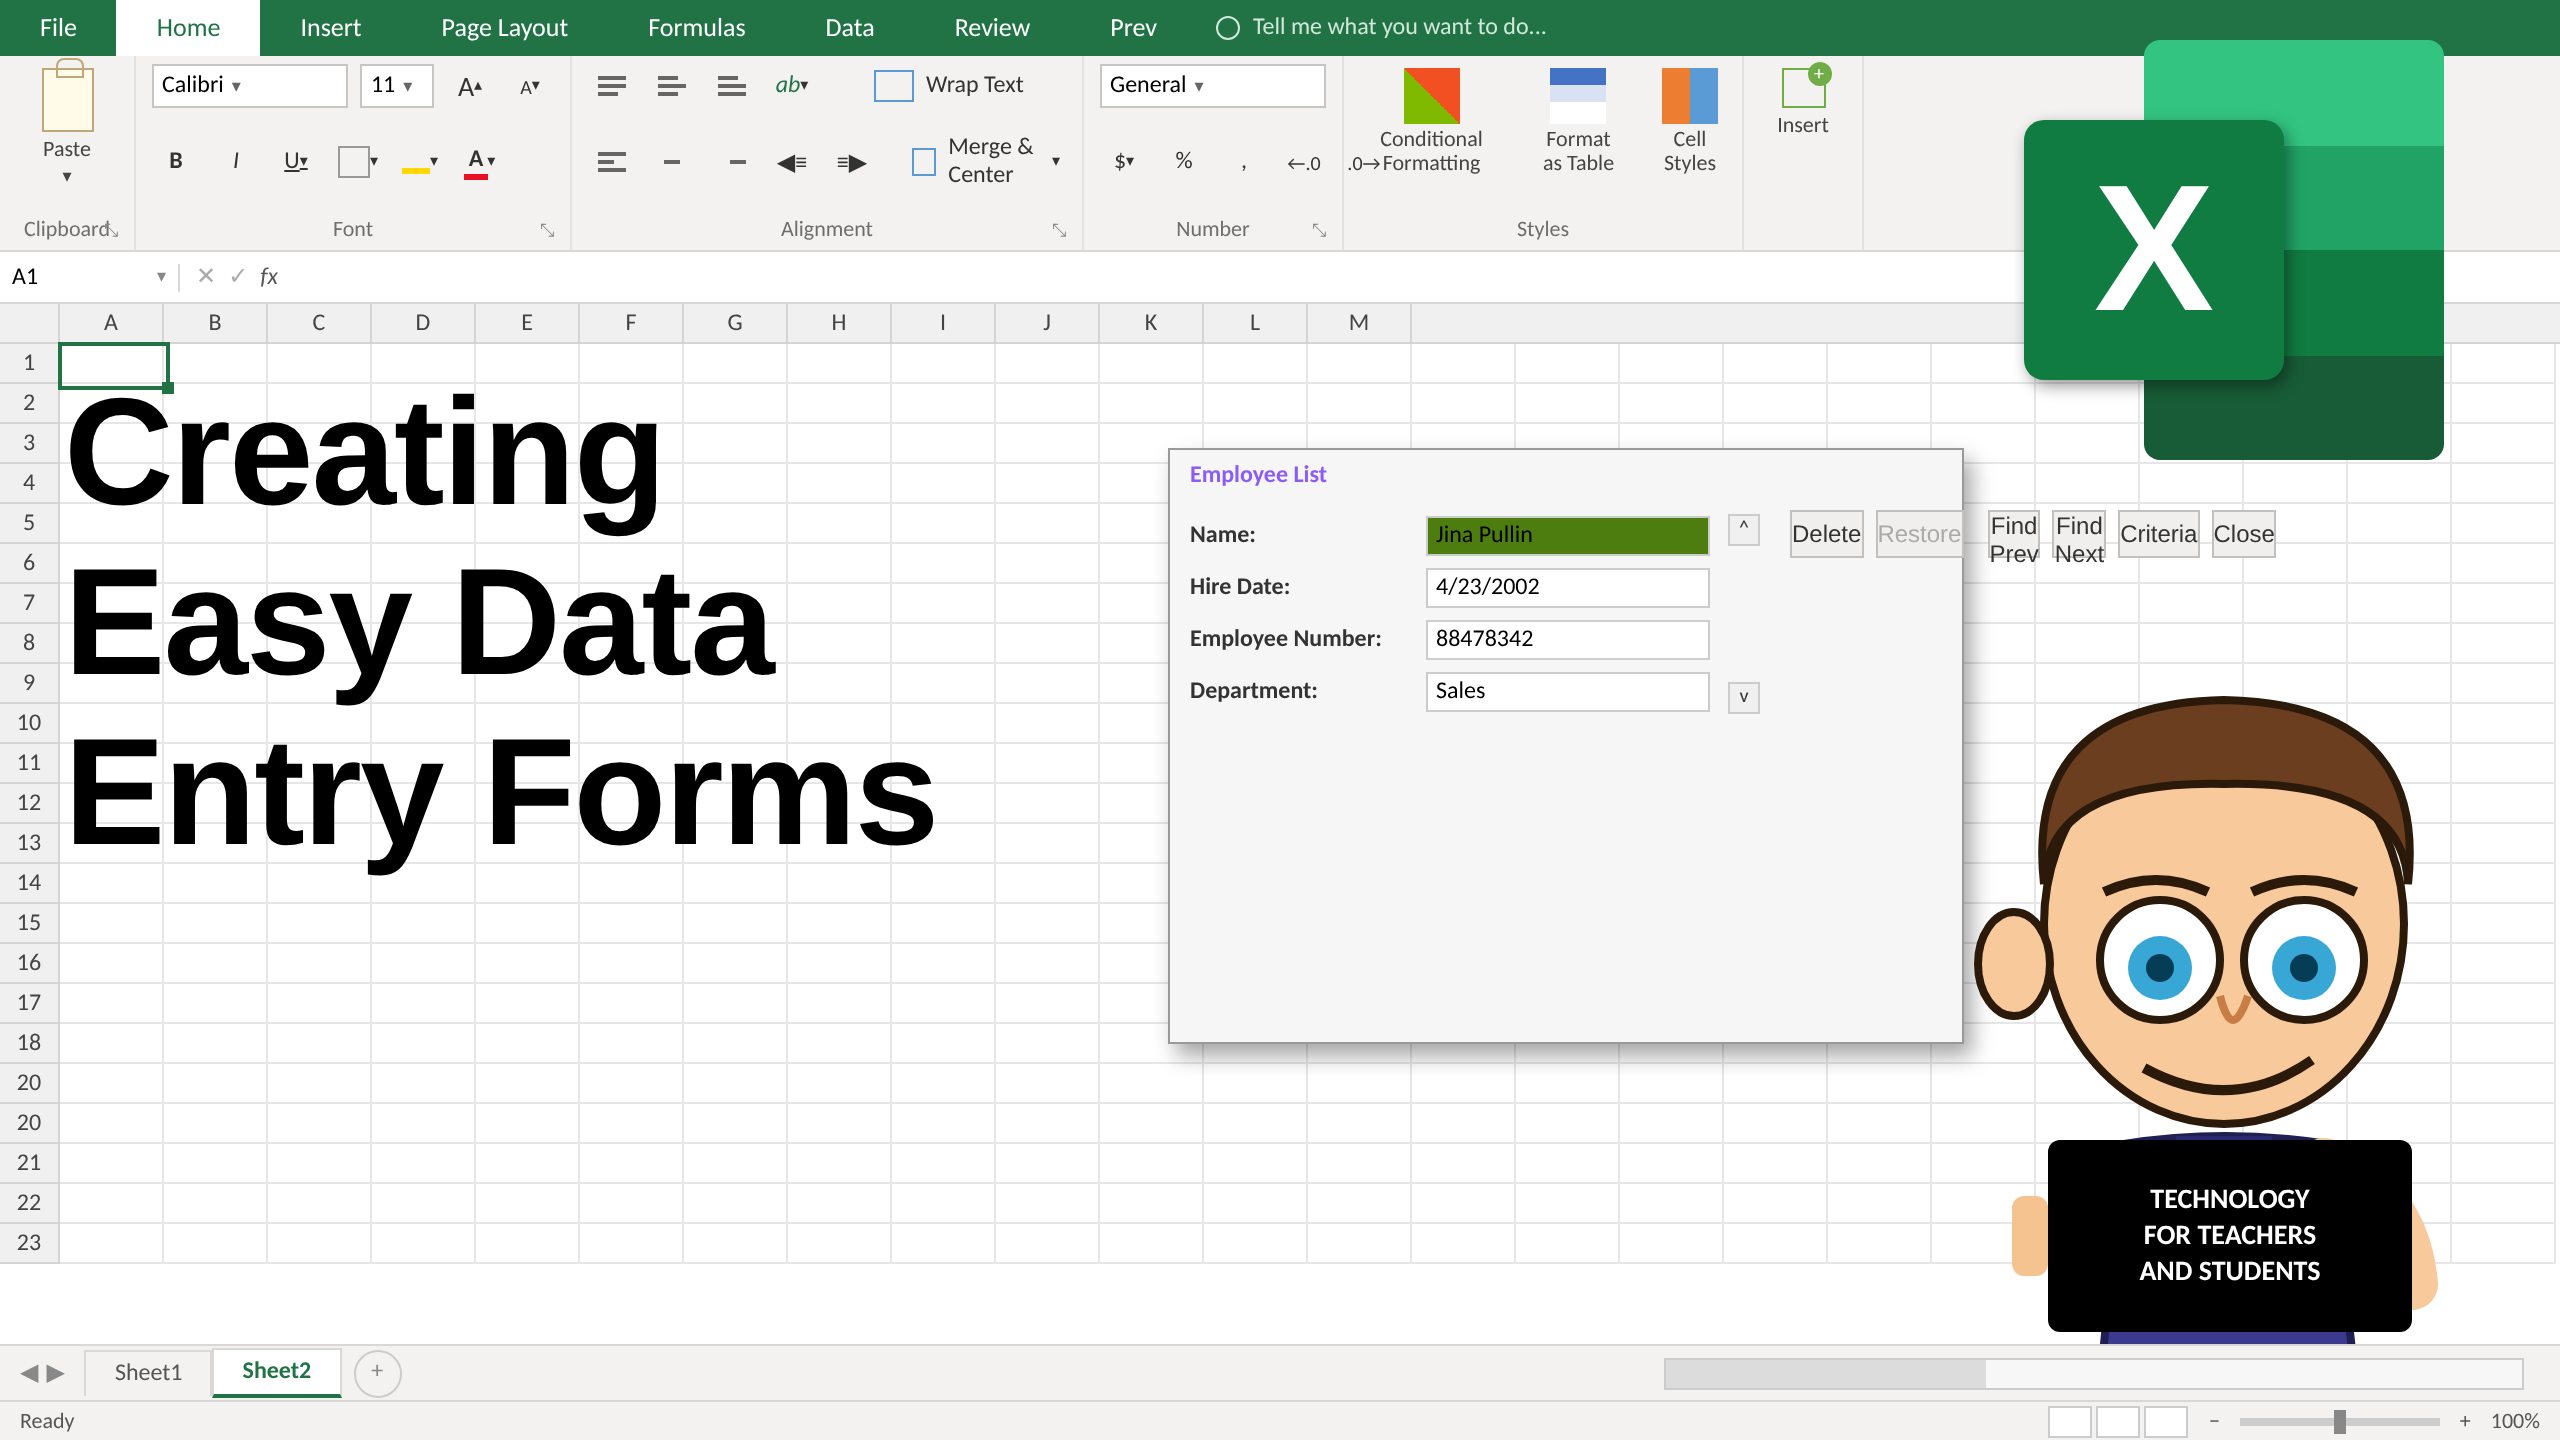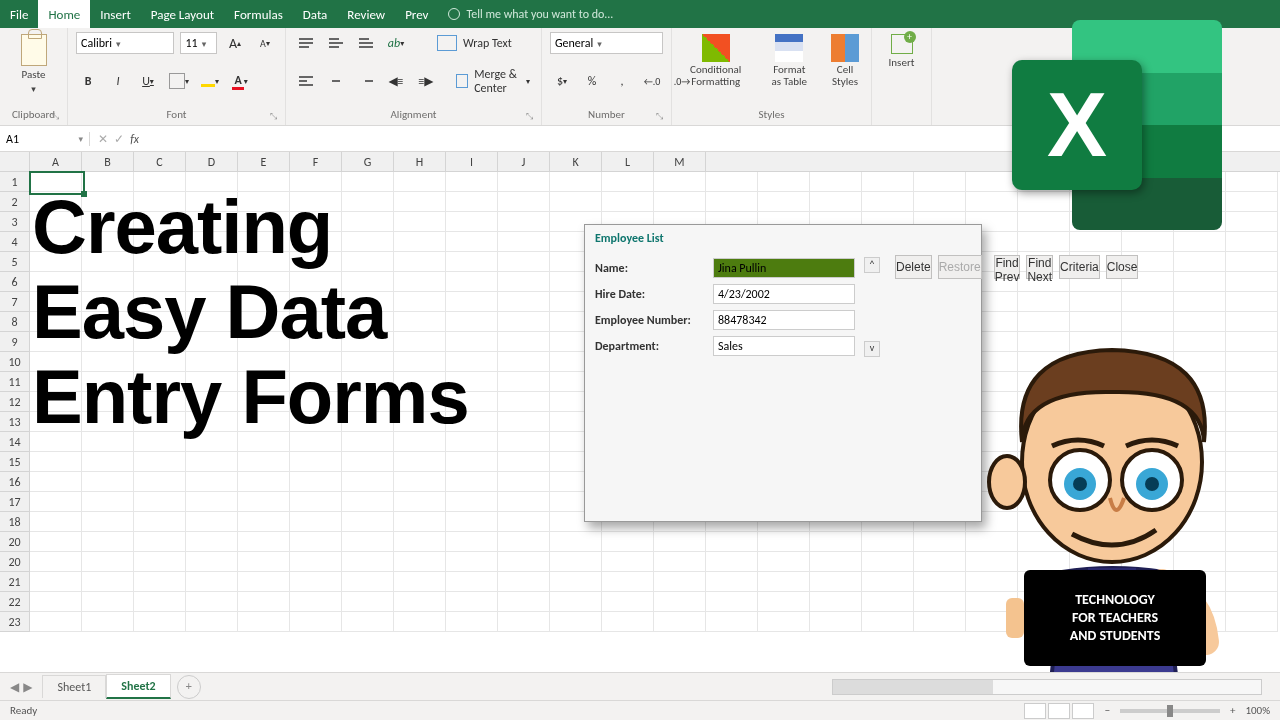--- a/index.html
+++ b/index.html
@@ -1,20 +1,20 @@
 <!DOCTYPE html>
 <html><head>
 <meta charset="utf-8">
 <style>
   * { box-sizing: border-box; margin: 0; padding: 0; }
   body { font-family: "Segoe UI", Calibri, sans-serif; background: #fff; width: 1280px; height: 720px; overflow: hidden; position: relative; }
   
   
   .tabs { background: #217346; height: 28px; display: flex; align-items: stretch; color: #fff; font-size: 13px; }
-  .tab { padding: 0 10px; display: flex; align-items: center; cursor: pointer; }
+  .tab { padding: 0 20px; display: flex; align-items: center; cursor: pointer; }
   .tab.file { background: #217346; }
   .tab.active { background: #fff; color: #217346; font-weight: 500; }
   .tell-me { padding: 0 10px; display: flex; align-items: center; gap:6px; color:#d0e8da; font-size:12px; }
   .bulb { width:12px;height:12px;border:1px solid #d0e8da;border-radius:50%; display:inline-block;}
   
   
   .ribbon { height: 98px; background: #f3f2f1; border-bottom:1px solid #d9d8d7; display:flex; }
   .group { border-right:1px solid #e2e1e0; padding:4px 8px; display:flex; flex-direction:column; justify-content:space-between; position:relative; }
   .group-label { text-align:center; font-size:11px; color:#6f6e6d; }
   .group-row { display:flex; align-items:center; gap:6px; }
@@ -42,21 +42,21 @@
   .cell-row{display:flex;height:20px;}
   .cell{width:52px;border-right:1px solid #e6e6e6;border-bottom:1px solid #e6e6e6;}
   .active-cell{position:absolute;top:0;left:0;width:52px;height:20px;border:2px solid #217346;pointer-events:none;box-sizing:content-box;margin:-1px 0 0 -1px;}
   .fill-handle{position:absolute;bottom:-4px;right:-4px;width:6px;height:6px;background:#217346;}
   
   
   .headline{position:absolute;left:32px;top:184px;font-family:Arial,sans-serif;font-size:76px;font-weight:700;color:#000;line-height:1.12;letter-spacing:-1px;}
   
   
   .dialog{position:absolute;left:584px;top:224px;width:398px;height:298px;background:#f6f6f6;border:1px solid #999;box-shadow:4px 6px 10px rgba(0,0,0,0.35);font-size:12px;}
-  .dialog-title{padding:6px 10px;font-weight:600;color:#0f766e;}
+  .dialog-title{padding:6px 10px;font-weight:600;color:#8b5cf6;}
   .dialog-body{display:flex;padding:4px 10px;gap:8px;}
   .dl-fields{flex:1;}
   .fld{display:flex;align-items:center;height:26px;gap:8px;}
   .fld label{width:110px;font-weight:600;color:#333;}
   .fld .val{flex:1;background:#fff;border:1px solid #ccc;height:20px;padding:0 4px;line-height:18px;}
   .fld .val.input{background:#4d7c0f;}
   .dl-scroll{width:18px;display:flex;flex-direction:column;justify-content:space-between;align-items:center;padding:2px 0;}
   .sc-btn{width:16px;height:16px;border:1px solid #ccc;background:#f0f0f0;font-size:10px;text-align:center;line-height:12px;color:#333;}
   .dl-btns{width:82px;display:flex;flex-direction:row;gap:6px;}
   .dl-btn{height:24px;background:#f0efee;border:1px solid #c1c0bf;font-size:12px;color:#333;cursor:pointer;}

